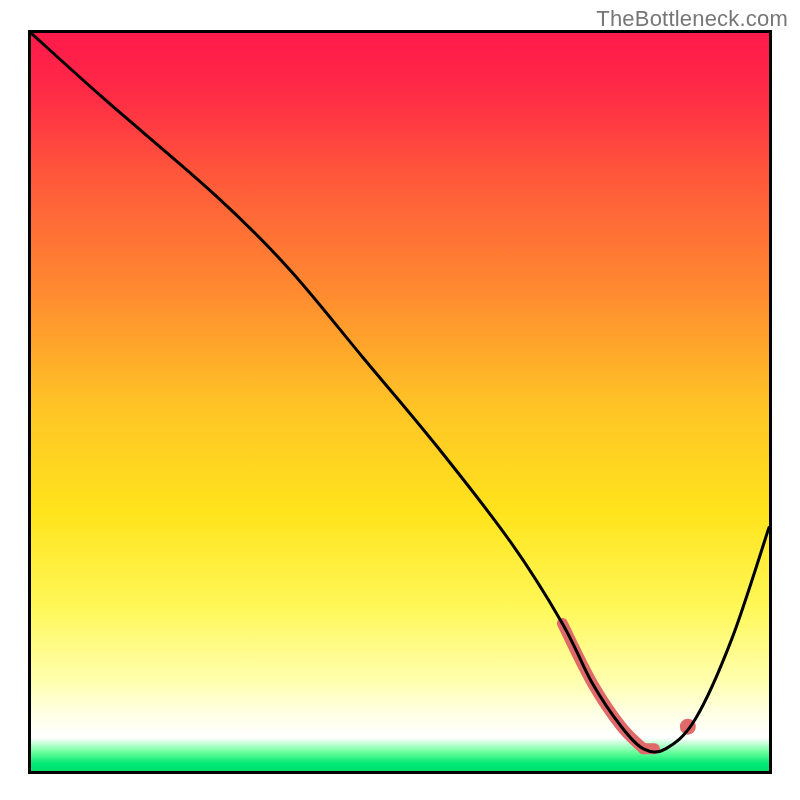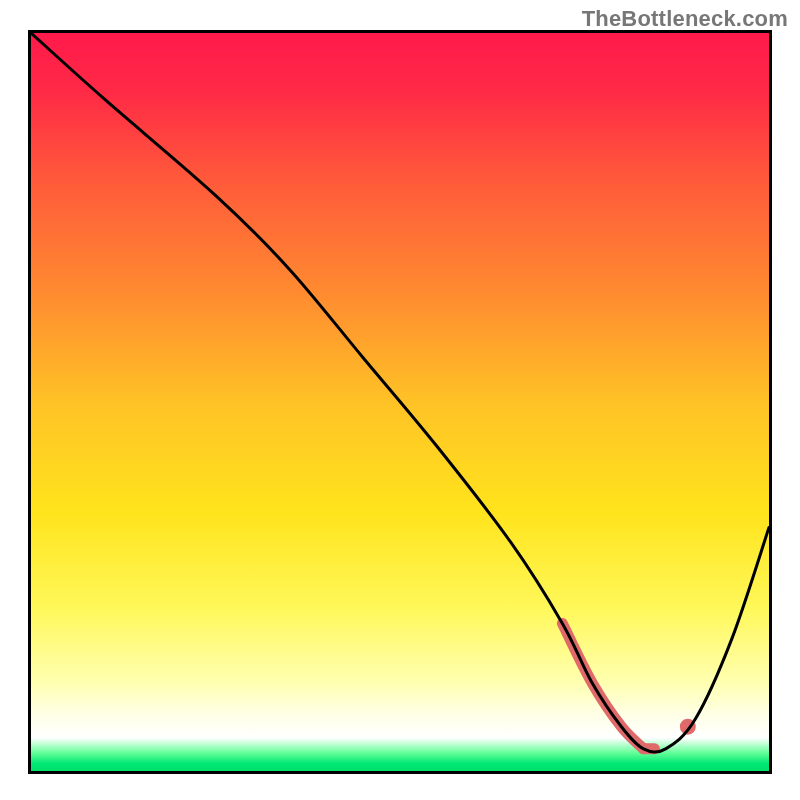--- a/index.html
+++ b/index.html
@@ -15,21 +15,21 @@
     position: relative;
     width: 800px;
     height: 800px;
     box-sizing: border-box;
   }
   .attribution {
     position: absolute;
     top: 6px;
     right: 12px;
     font-size: 22px;
-    font-weight: 700;
+    font-weight: 400;
     color: #777;
     letter-spacing: 0.2px;
   }
   .plot {
     position: absolute;
     
     left: 28px;
     top: 30px;
     width: 744px;
     height: 744px;

